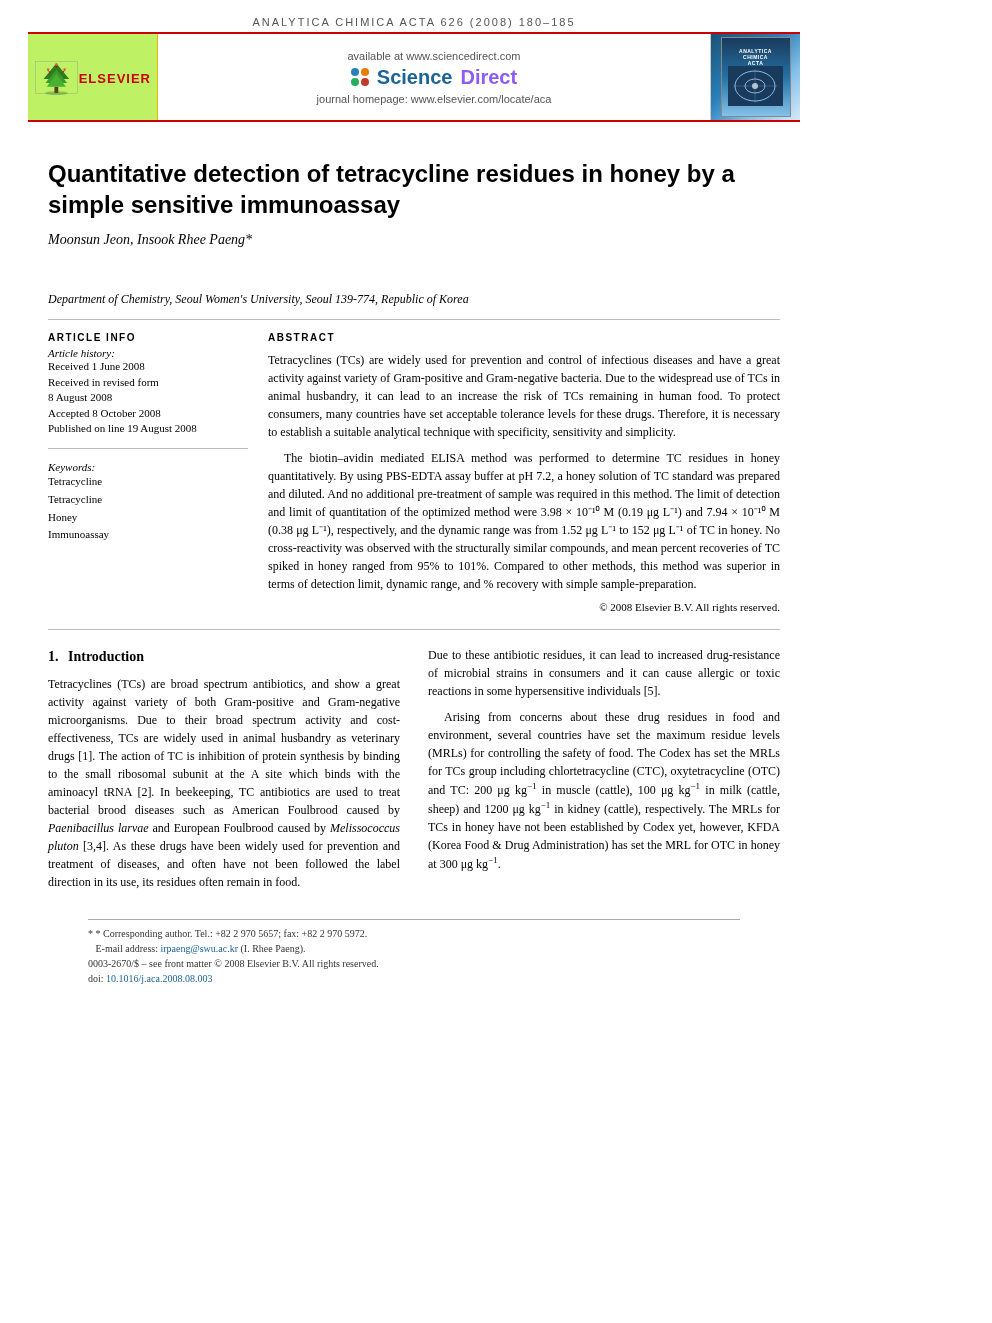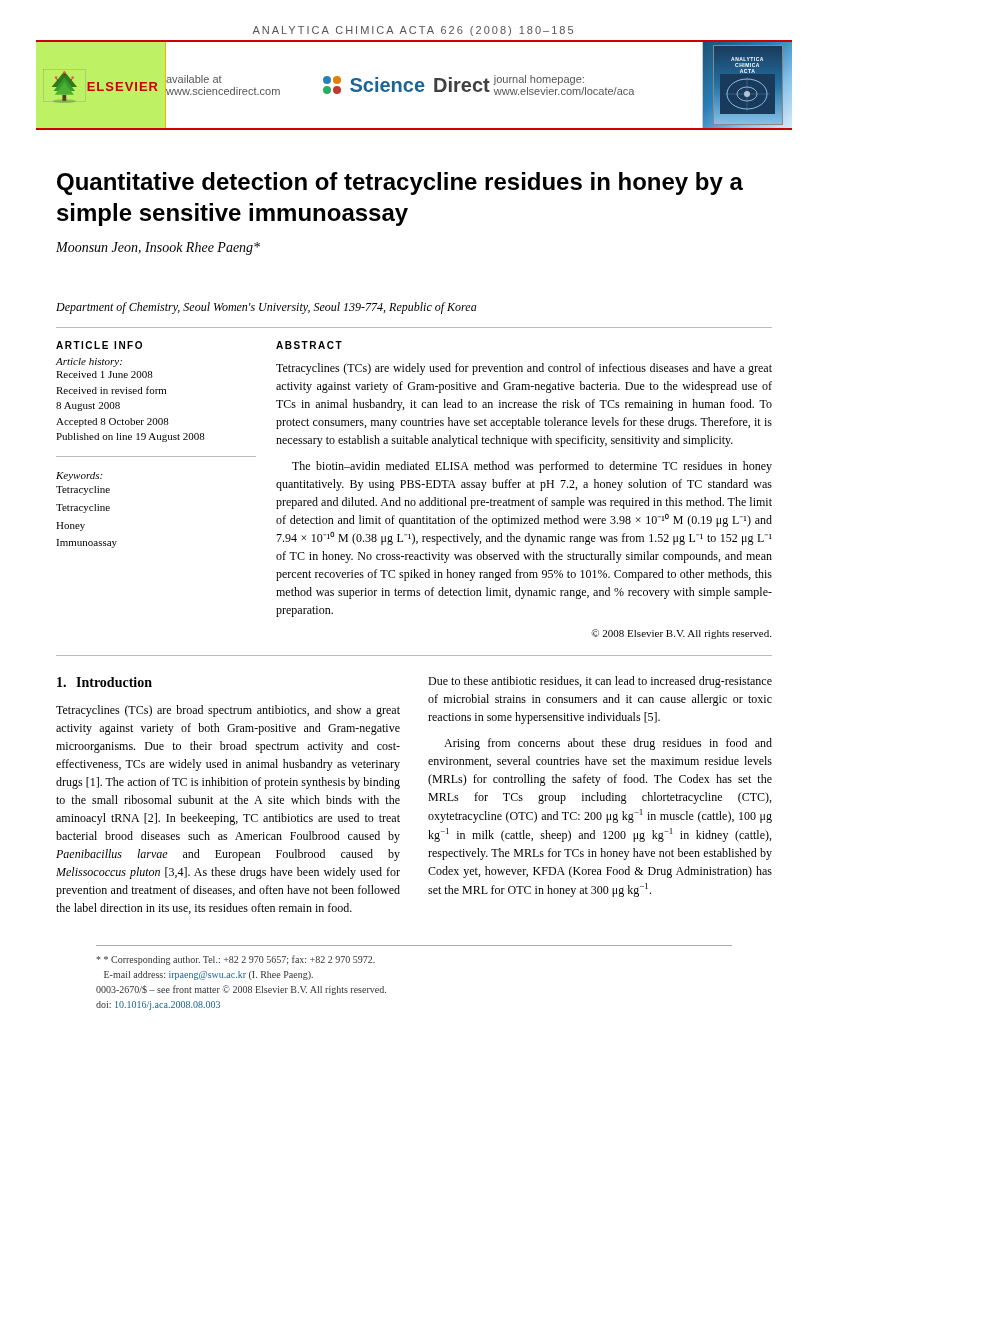--- a/index.html
+++ b/index.html
@@ -9,21 +9,21 @@
       font-size: 13px;
       color: #000;
       width: 992px;
       min-height: 1323px;
     }
 
     .page-container {
       width: 828px;
       min-height: 1323px;
       background: #fff;
-      padding: 16px;
+      padding: 8px;
     }
 
     
     .journal-header {
       text-align: center;
       font-size: 11px;
       color: #555;
       letter-spacing: 2px;
       padding: 8px 0 4px 0;
       font-family: Arial, sans-serif;
@@ -62,20 +62,21 @@
       font-weight: bold;
       color: #c00;
       letter-spacing: 1px;
       font-family: Arial, sans-serif;
       margin-top: 2px;
     }
 
     .header-center {
       flex: 1;
       display: flex;
+      flex-direction: column;
       align-items: center;
       justify-content: center;
       gap: 4px;
       padding: 6px 0;
     }
 
     .available-text {
       font-size: 11px;
       color: #555;
       font-family: Arial, sans-serif;
@@ -104,21 +105,21 @@
       border-radius: 50%;
     }
 
     .sd-text {
       font-size: 20px;
       font-weight: bold;
       font-family: Arial, sans-serif;
     }
 
     .sd-science { color: #1a6496; }
-    .sd-direct { color: #404040; }
+    .sd-direct { color: #8b5cf6; }
 
     .journal-homepage {
       font-size: 11px;
       color: #555;
       font-family: Arial, sans-serif;
     }
 
     .cover-image {
       width: 90px;
       min-width: 90px;

